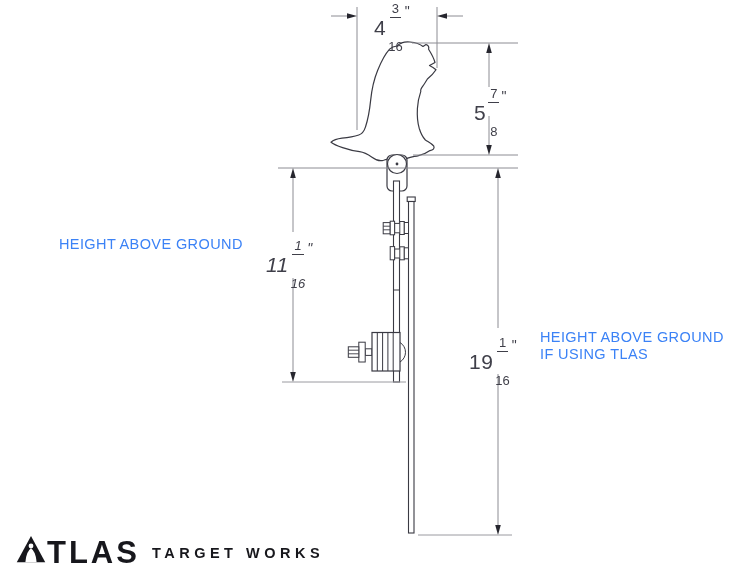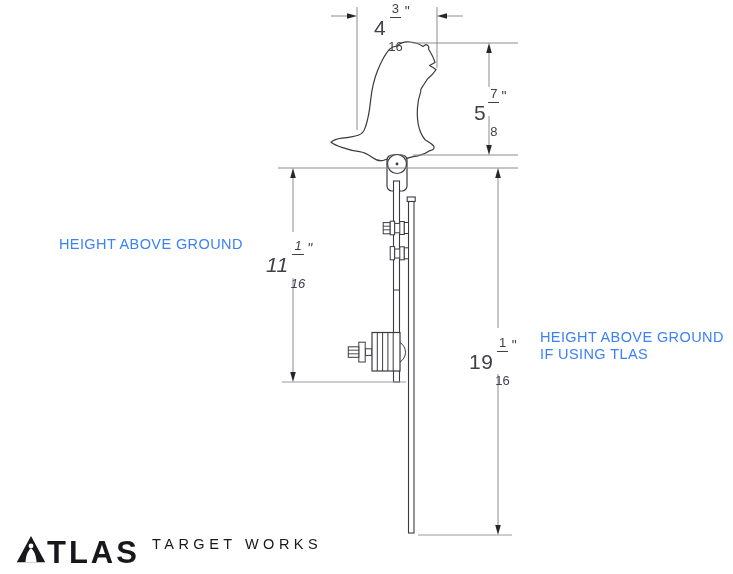--- a/index.html
+++ b/index.html
@@ -24,21 +24,21 @@
 
   .note{
     position:absolute;color:#3b82f6;font-size:14.5px;line-height:17px;
     letter-spacing:0.4px;white-space:nowrap;
   }
 
   
   #logo{position:absolute;left:16px;top:535px;display:flex;align-items:flex-end;color:#17171c;}
   #logo .brand{font-size:31px;font-weight:bold;letter-spacing:3px;line-height:28px;}
   #logo .a-icon{display:inline-block;margin-right:1px;}
-  #logo .tagline{font-size:14.5px;font-weight:normal;letter-spacing:4.5px;margin-left:12px;margin-bottom:15px;}
+  #logo .tagline{font-size:14.5px;font-weight:bold;letter-spacing:4.5px;margin-left:12px;margin-bottom:6px;}
 </style>
 </head>
 <body>
 
 <div id="stage">
 
   <svg id="drawing" width="733" height="574" viewBox="0 0 733 574">
 
     <path d="M397,46
          C400,43 405,41.5 410,42

